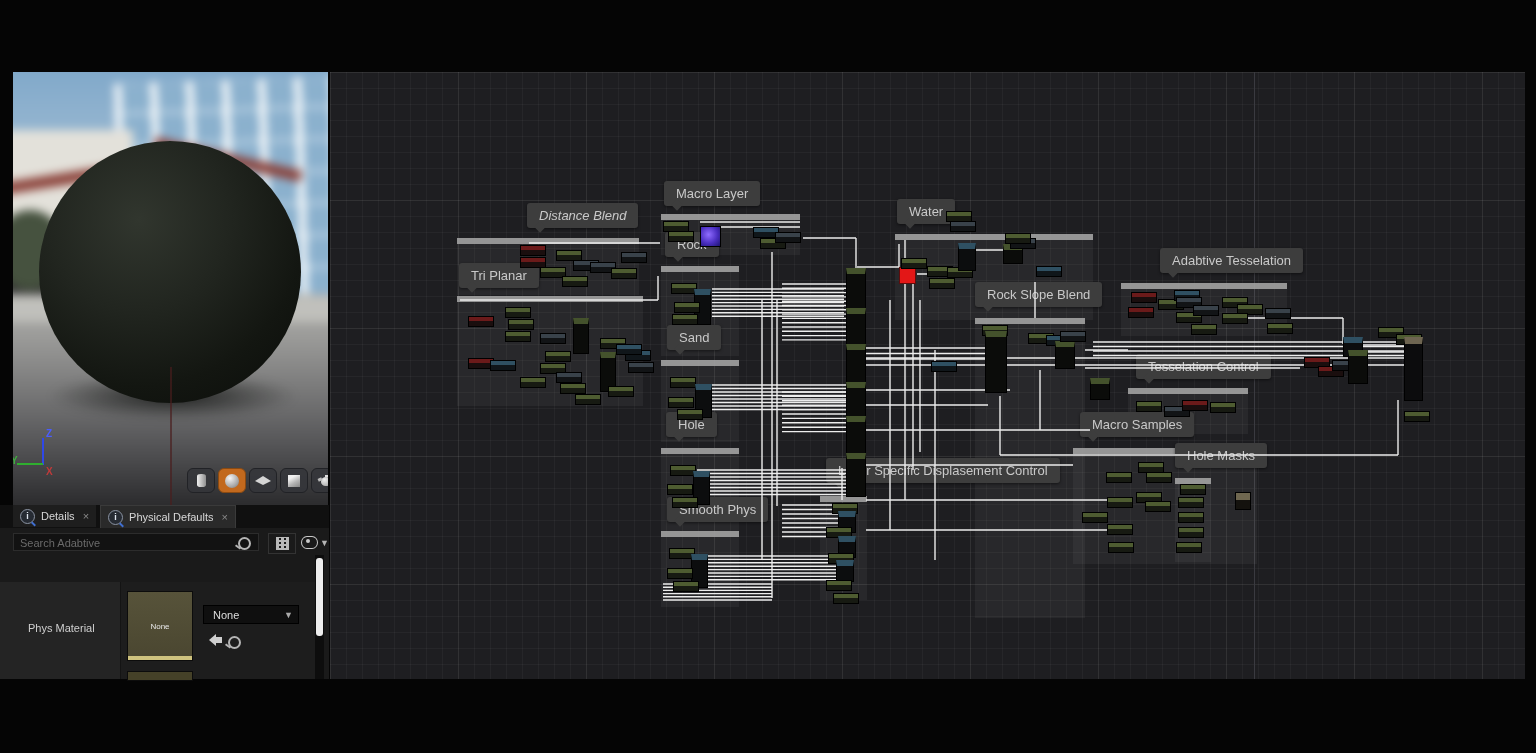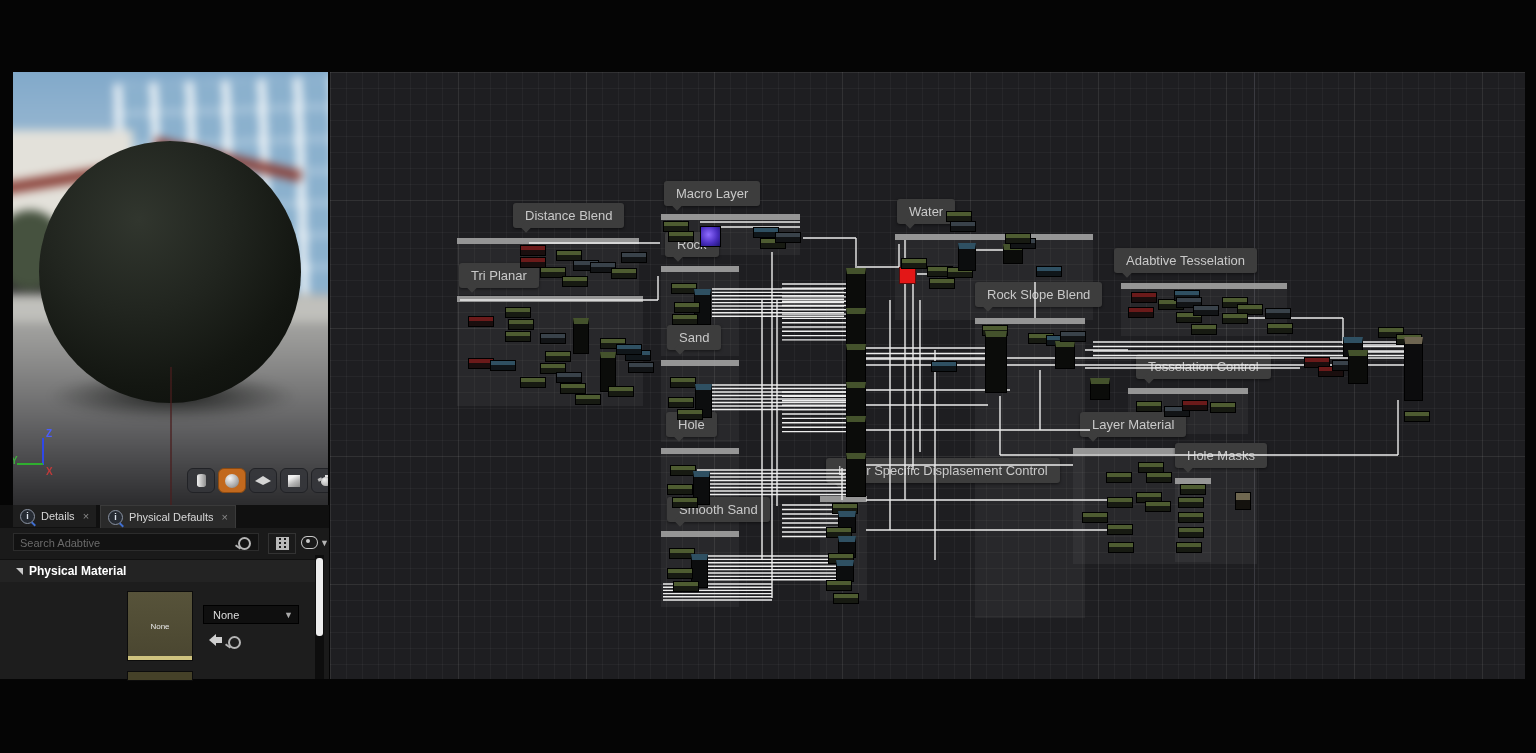--- a/index.html
+++ b/index.html
@@ -175,24 +175,24 @@
     </div>
     <div class="srch">Search Adabtive</div>
     <div id="srch-mag" class="mag"></div>
     <div id="grid-btn">
         <div class="grid-ic"></div>
       </div>
     <div id="eye">
         <i></i>
       </div>
     <div id="eye-caret">▼</div>
-    <div class="sect">
-      <span class="tri"></span><span>Physical Material</span>
-    </div>
     <div class="dbody">
+      <div class="dleft">
+        <div class="dlabel">Phys Material</div>
+      </div>
       <div class="swatch">
         <span>None</span>
           <i></i>
       </div>
       <div class="ddown">
         <span>None</span>
         <span class="car">▼</span>
       </div>
       <div class="backarrow"></div>
       <div id="pick-mag" class="mag"></div>
@@ -200,21 +200,21 @@
     <div class="sbar-track"></div>
     <div class="sbar"></div>
     <div class="swatch2"></div>
   </div>
 
   <div id="graph">
     <div id="gmajor"></div>
   <div class="gc" style="left: 127px; top: 166px; width: 182px; height: 57px;">
         <div class="gc-bar"></div>
       </div>
-      <div class="gl" style="left: 183px; top: 131px;">Distance Blend</div>
+      <div class="gl" style="left: 197px; top: 131px; font-style: italic;">Distance Blend</div>
       <div class="gc" style="left: 127px; top: 224px; width: 186px; height: 110px;">
         <div class="gc-bar"></div>
       </div>
       <div class="gl" style="left: 129px; top: 191px;">Tri Planar</div>
       <div class="gc" style="left: 331px; top: 142px; width: 139px; height: 41px;">
         <div class="gc-bar"></div>
       </div>
       <div class="gl" style="left: 334px; top: 109px;">Macro Layer</div>
       <div class="gc" style="left: 331px; top: 194px; width: 78px; height: 90px;">
         <div class="gc-bar"></div>
@@ -224,41 +224,41 @@
         <div class="gc-bar"></div>
       </div>
       <div class="gl" style="left: 337px; top: 253px;">Sand</div>
       <div class="gc" style="left: 331px; top: 376px; width: 78px; height: 84px;">
         <div class="gc-bar"></div>
       </div>
       <div class="gl" style="left: 336px; top: 340px;">Hole</div>
       <div class="gc" style="left: 331px; top: 459px; width: 78px; height: 76px;">
         <div class="gc-bar"></div>
       </div>
-      <div class="gl" style="left: 337px; top: 425px;">Smooth Sand</div>
+      <div class="gl" style="left: 337px; top: 425px;">Smooth Phys</div>
       <div class="gc" style="left: 565px; top: 162px; width: 198px; height: 86px;">
         <div class="gc-bar"></div>
       </div>
       <div class="gl" style="left: 567px; top: 127px;">Water</div>
       <div class="gc" style="left: 645px; top: 246px; width: 110px; height: 300px;">
         <div class="gc-bar"></div>
       </div>
       <div class="gl" style="left: 645px; top: 210px;">Rock Slope Blend</div>
       <div class="gc" style="left: 791px; top: 211px; width: 166px; height: 53px;">
         <div class="gc-bar"></div>
       </div>
-      <div class="gl" style="left: 784px; top: 176px;">Adabtive Tesselation</div>
+      <div class="gl" style="left: 830px; top: 176px;">Adabtive Tesselation</div>
       <div class="gc" style="left: 798px; top: 316px; width: 120px; height: 46px;">
         <div class="gc-bar"></div>
       </div>
       <div class="gl" style="left: 806px; top: 282px;">Tesselation Control</div>
       <div class="gc" style="left: 743px; top: 376px; width: 184px; height: 116px;">
         <div class="gc-bar"></div>
       </div>
-      <div class="gl" style="left: 750px; top: 340px;">Layer Material</div>
+      <div class="gl" style="left: 750px; top: 340px;">Macro Samples</div>
       <div class="gc" style="left: 845px; top: 406px; width: 36px; height: 84px;">
         <div class="gc-bar"></div>
       </div>
       <div class="gl" style="left: 845px; top: 371px;">Hole Masks</div>
       <div class="gc" style="left: 490px; top: 424px; width: 47px; height: 104px;">
         <div class="gc-bar"></div>
       </div>
       <div class="gl" style="left: 496px; top: 386px;">Layer Specific Displasement Control</div>
       <svg width="1195" height="607" id="wires">
         <line x1="382" y1="217" x2="514" y2="217" stroke="#ededed" stroke-width="1.4"></line>

